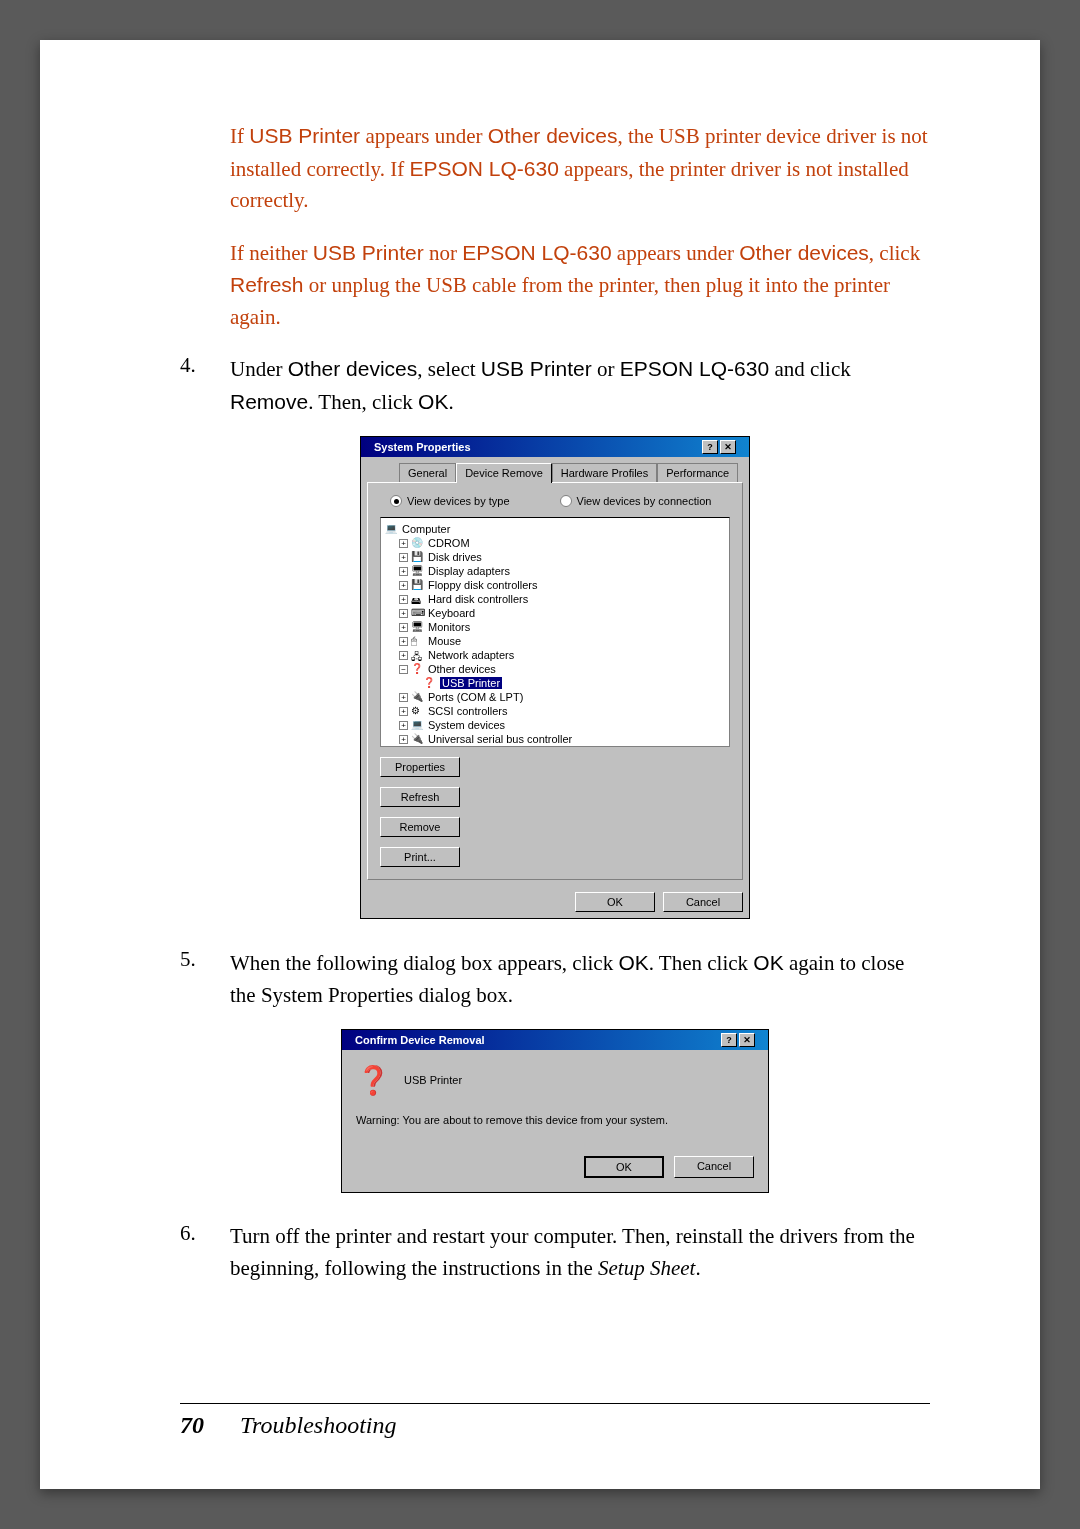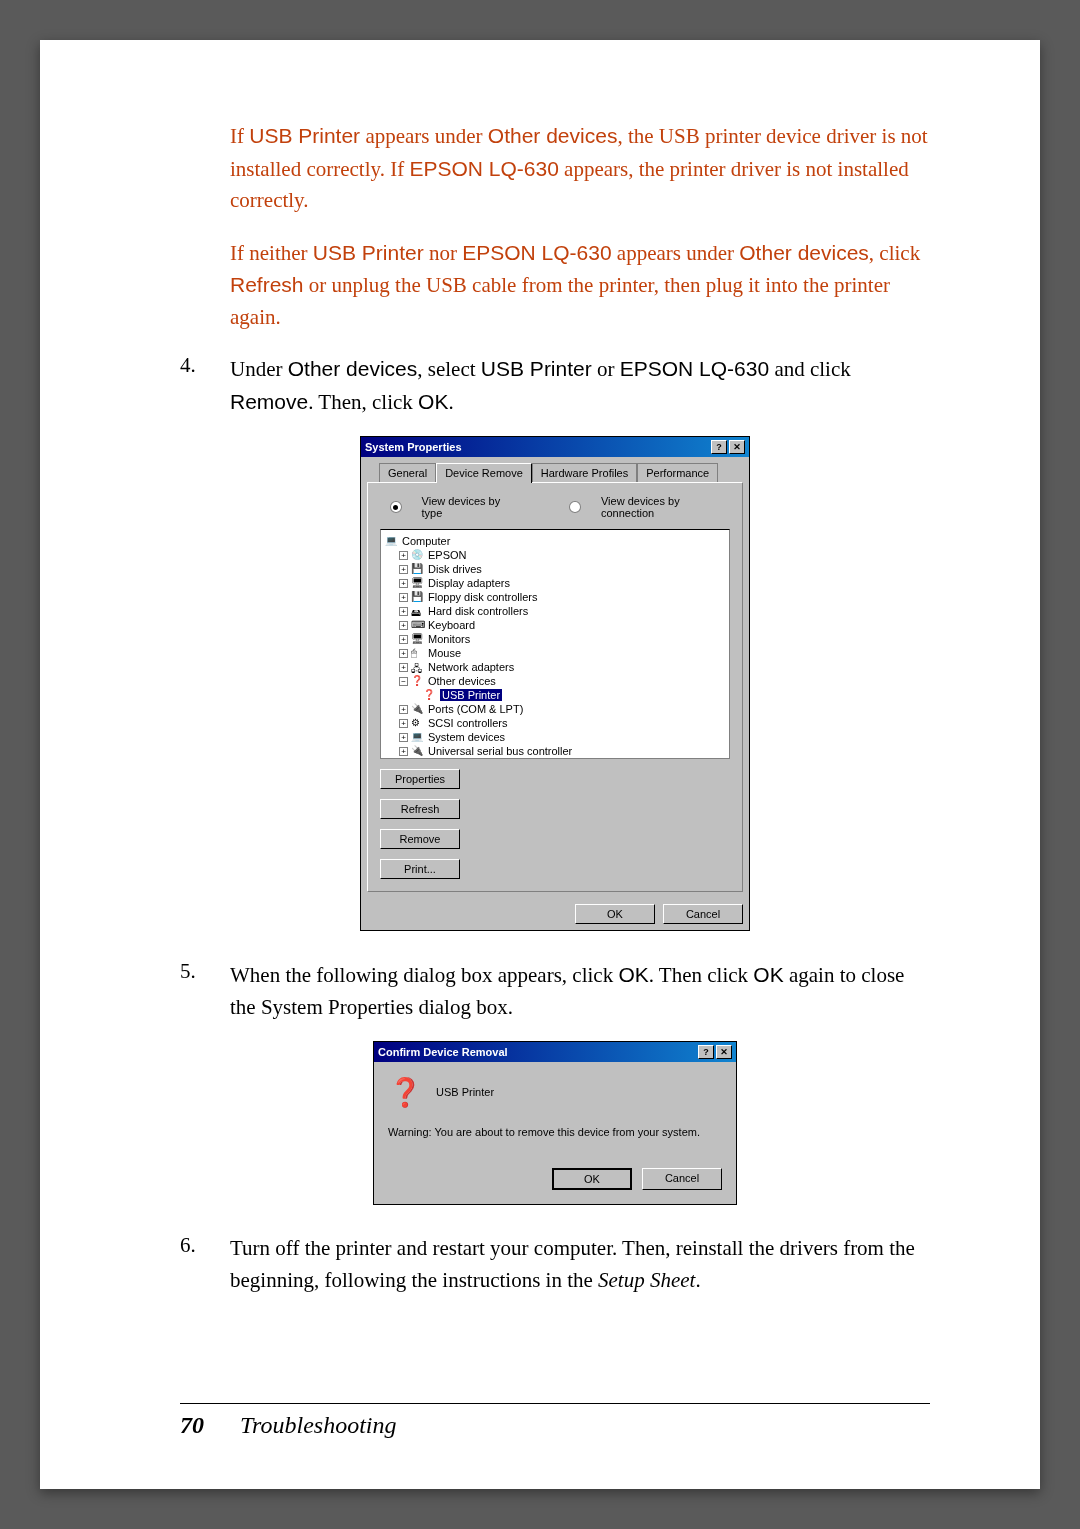--- a/index.html
+++ b/index.html
@@ -58,21 +58,21 @@
       font-family: 'MS Sans Serif', Arial, sans-serif;
       font-size: 11px;
       background: #c0c0c0;
       border: 1px solid #000;
       width: 390px;
     }
     .titlebar {
       background: linear-gradient(to right, #000080, #1084d0);
       color: #fff;
       font-weight: bold;
-      padding: 3px 4px;
+      padding: 3px 13px;
       display: flex;
       justify-content: space-between;
       align-items: center;
     }
     .titlebar-buttons {
       display: flex;
       gap: 2px;
     }
     .titlebar-btn {
       width: 16px;
@@ -85,20 +85,21 @@
       font-weight: bold;
       display: flex;
       align-items: center;
       justify-content: center;
       color: #000;
     }
     .tabs {
       display: flex;
       padding: 6px 6px 0 18px;
       gap: 0;
+      margin-left: 20px;
     }
     .tab {
       padding: 3px 8px;
       background: #c0c0c0;
       border: 1px solid #808080;
       border-bottom: none;
       font-size: 11px;
       position: relative;
     }
     .tab.active {
@@ -119,21 +120,21 @@
     }
     .radio-row {
       display: flex;
       gap: 50px;
       margin-bottom: 10px;
       padding-left: 10px;
     }
     .radio-item {
       display: flex;
       align-items: center;
-      gap: 20px;
+      gap: 5px;
       justify-content: center;
     }
     .radio {
       width: 12px;
       height: 12px;
       border-radius: 50%;
       background: #fff;
       border: 1px solid #808080;
       display: flex;
       align-items: center;
@@ -204,21 +205,21 @@
       padding: 3px 12px;
     }
     .bottom-buttons {
       display: flex;
       justify-content: flex-end;
       gap: 8px;
       padding: 6px;
     }
     
     .confirm-dialog {
-      width: 364px;
+      width: 428px;
       font-family: 'MS Sans Serif', Arial, sans-serif;
       font-size: 11px;
       background: #c0c0c0;
       border: 1px solid #000;
     }
     .confirm-body {
       padding: 14px;
     }
     .confirm-row {
       display: flex;
@@ -307,21 +308,21 @@
           </div>
         </div>
         <div class="treeview">
           <div class="tree-item">
               <span class="tree-icon">💻</span>
               <span>Computer</span>
             </div>
           <div class="tree-item tree-indent-1">
               <span class="exp">+</span>
               <span class="tree-icon">💿</span>
-              <span>EPSON</span>
+              <span>CDROM</span>
             </div>
           <div class="tree-item tree-indent-1">
               <span class="exp">+</span>
               <span class="tree-icon">💾</span>
               <span>Disk drives</span>
             </div>
           <div class="tree-item tree-indent-1">
               <span class="exp">+</span>
               <span class="tree-icon">🖥</span>
               <span>Display adapters</span>

